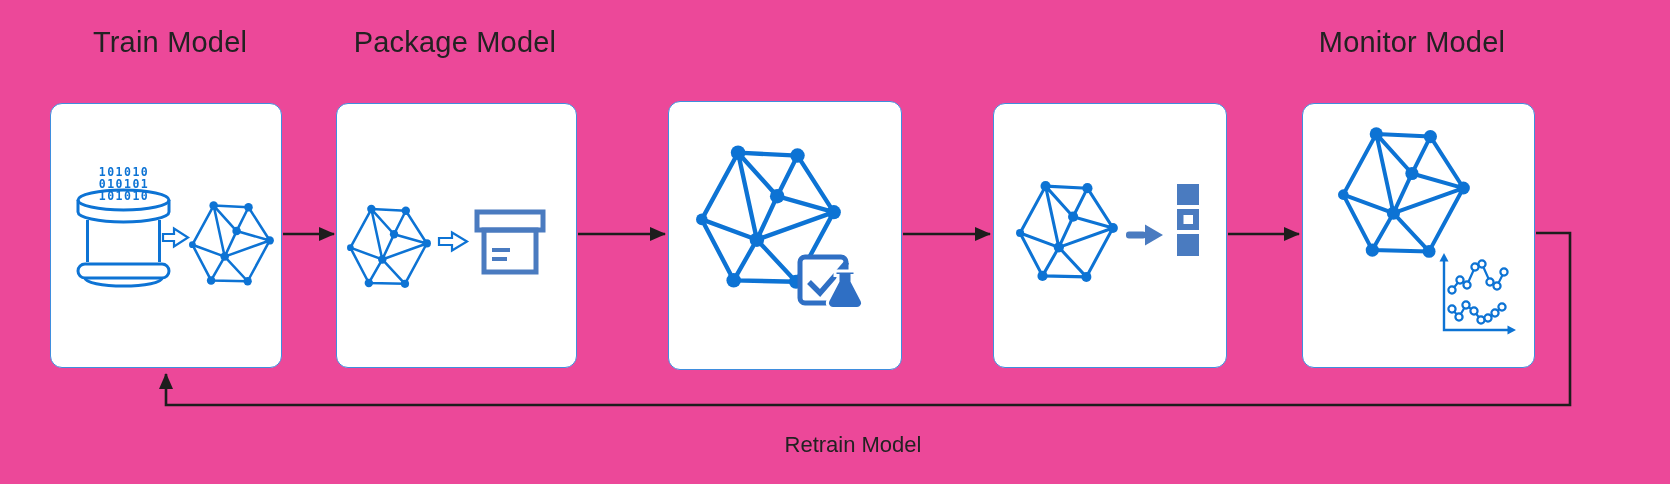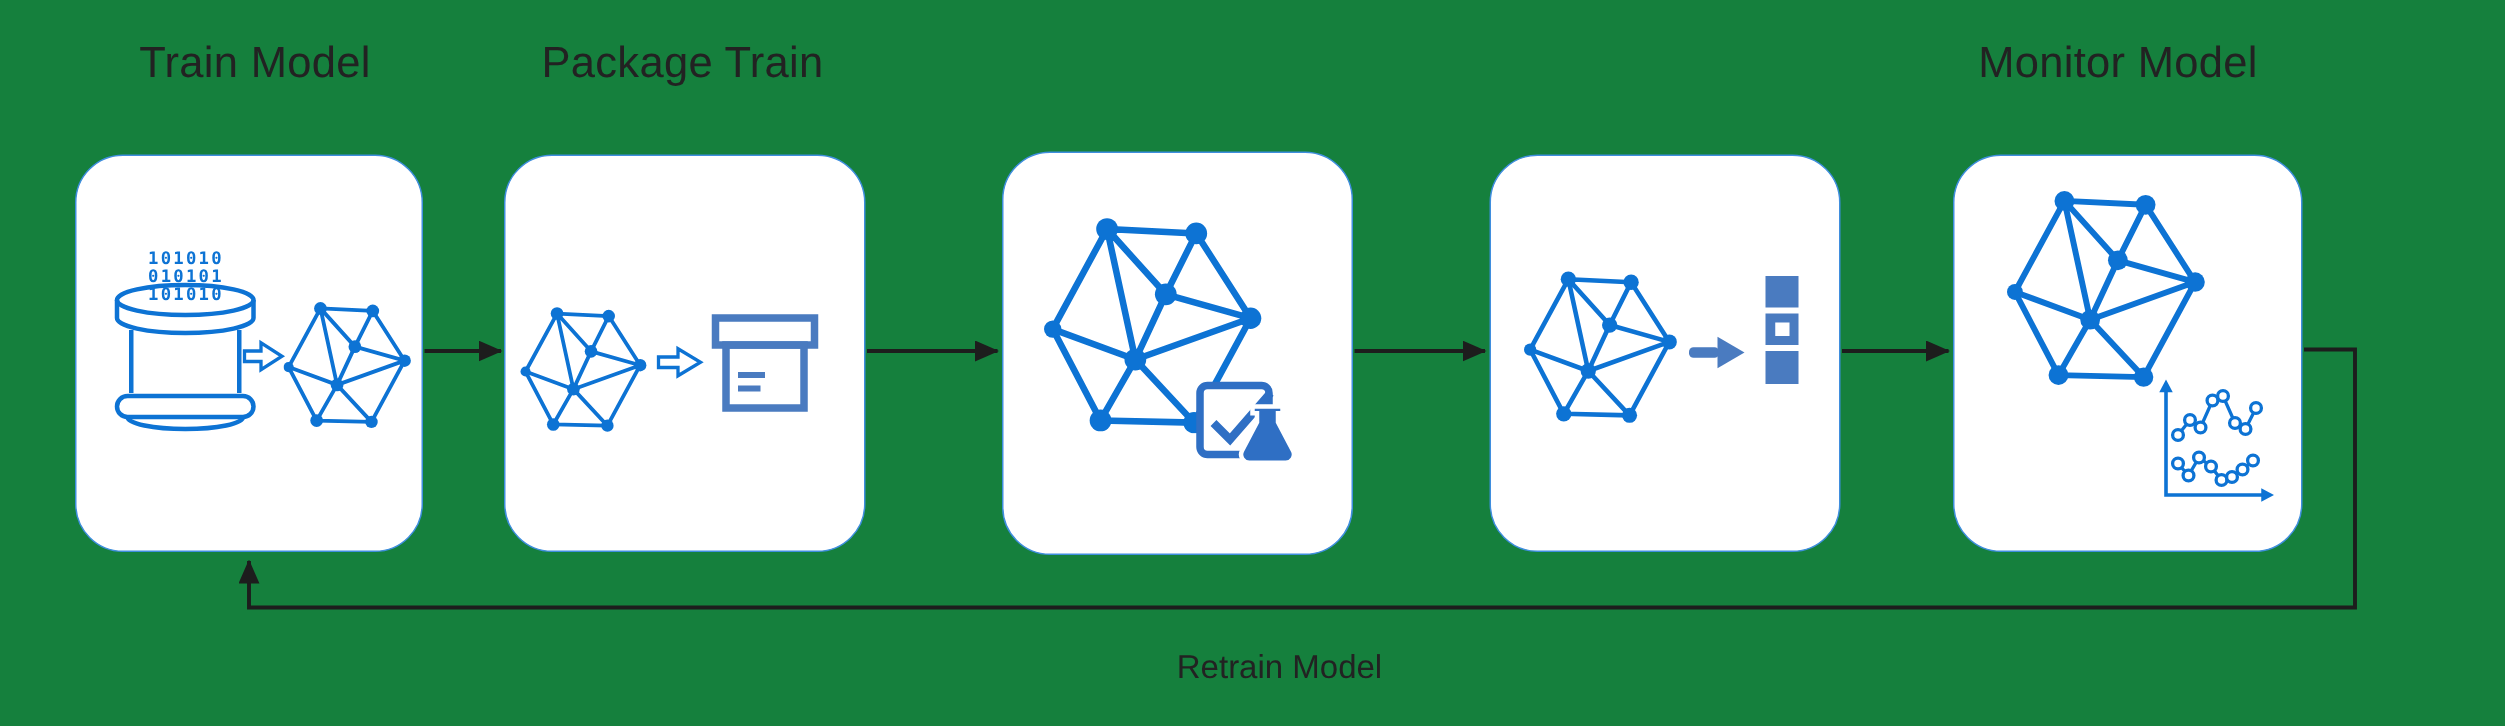--- a/index.html
+++ b/index.html
@@ -1,26 +1,26 @@
 <!DOCTYPE html>
 <html><head>
 <meta charset="utf-8">
 <style>
   html,body{margin:0;padding:0;background:#ffffff;}
   .canvas{
-    position:relative;width:1670px;height:484px;background:#15803d;overflow:hidden;
+    position:relative;width:1670px;height:484px;background:#ec4899;overflow:hidden;
     font-family:"Liberation Sans","DejaVu Sans",sans-serif;
   }
   .stage-title{
     position:absolute;top:24px;height:36px;line-height:36px;
     text-align:center;font-size:29px;font-weight:300;color:#222222;
     letter-spacing:0.2px;white-space:nowrap;
   }
   .stage-box{
-    position:absolute;border:1.5px solid #3f8ede;border-radius:32px;
+    position:absolute;border:1.5px solid #3f8ede;border-radius:12px;
     background:#ffffff;box-sizing:border-box;
   }
   .stage-box > svg{position:absolute;left:0;top:0;}
   .overlay{position:absolute;left:0;top:0;pointer-events:none;}
   .retrain-title{
     position:absolute;top:426px;left:703px;width:300px;height:38px;line-height:38px;
     text-align:center;font-size:22px;font-weight:300;color:#222222;white-space:nowrap;
   }
   .bin{
     font-family:"DejaVu Sans Mono","Liberation Mono",monospace;
@@ -49,21 +49,21 @@
           <circle cx="4" cy="52" r="4"></circle>
             <circle cx="42" cy="66" r="5"></circle>
           <circle cx="26" cy="94" r="5"></circle>
             <circle cx="69" cy="95" r="4.9"></circle>
         </g>
       </symbol>
     </defs>
   </svg>
 
   <div class="stage-title" style="left:50px;width:240px">Train Model</div>
-  <div class="stage-title" style="left:335px;width:240px">Package Train</div>
+  <div class="stage-title" style="left:335px;width:240px">Package Model</div>
   <div class="stage-title" style="left:1292px;width:240px">Monitor Model</div>
 
   <div class="stage-box" style="left:50px;top:103px;width:232px;height:265px">
     <svg width="229" height="262" viewBox="0 0 229 262">
       <g fill="#0d73d4">
         <text class="bin" x="73" y="72" text-anchor="middle">101010</text>
         <text class="bin" x="73" y="84" text-anchor="middle">010101</text>
         <text class="bin" x="73" y="96" text-anchor="middle">101010</text>
       </g>
       <g stroke="#0d73d4" stroke-width="3" fill="none">

